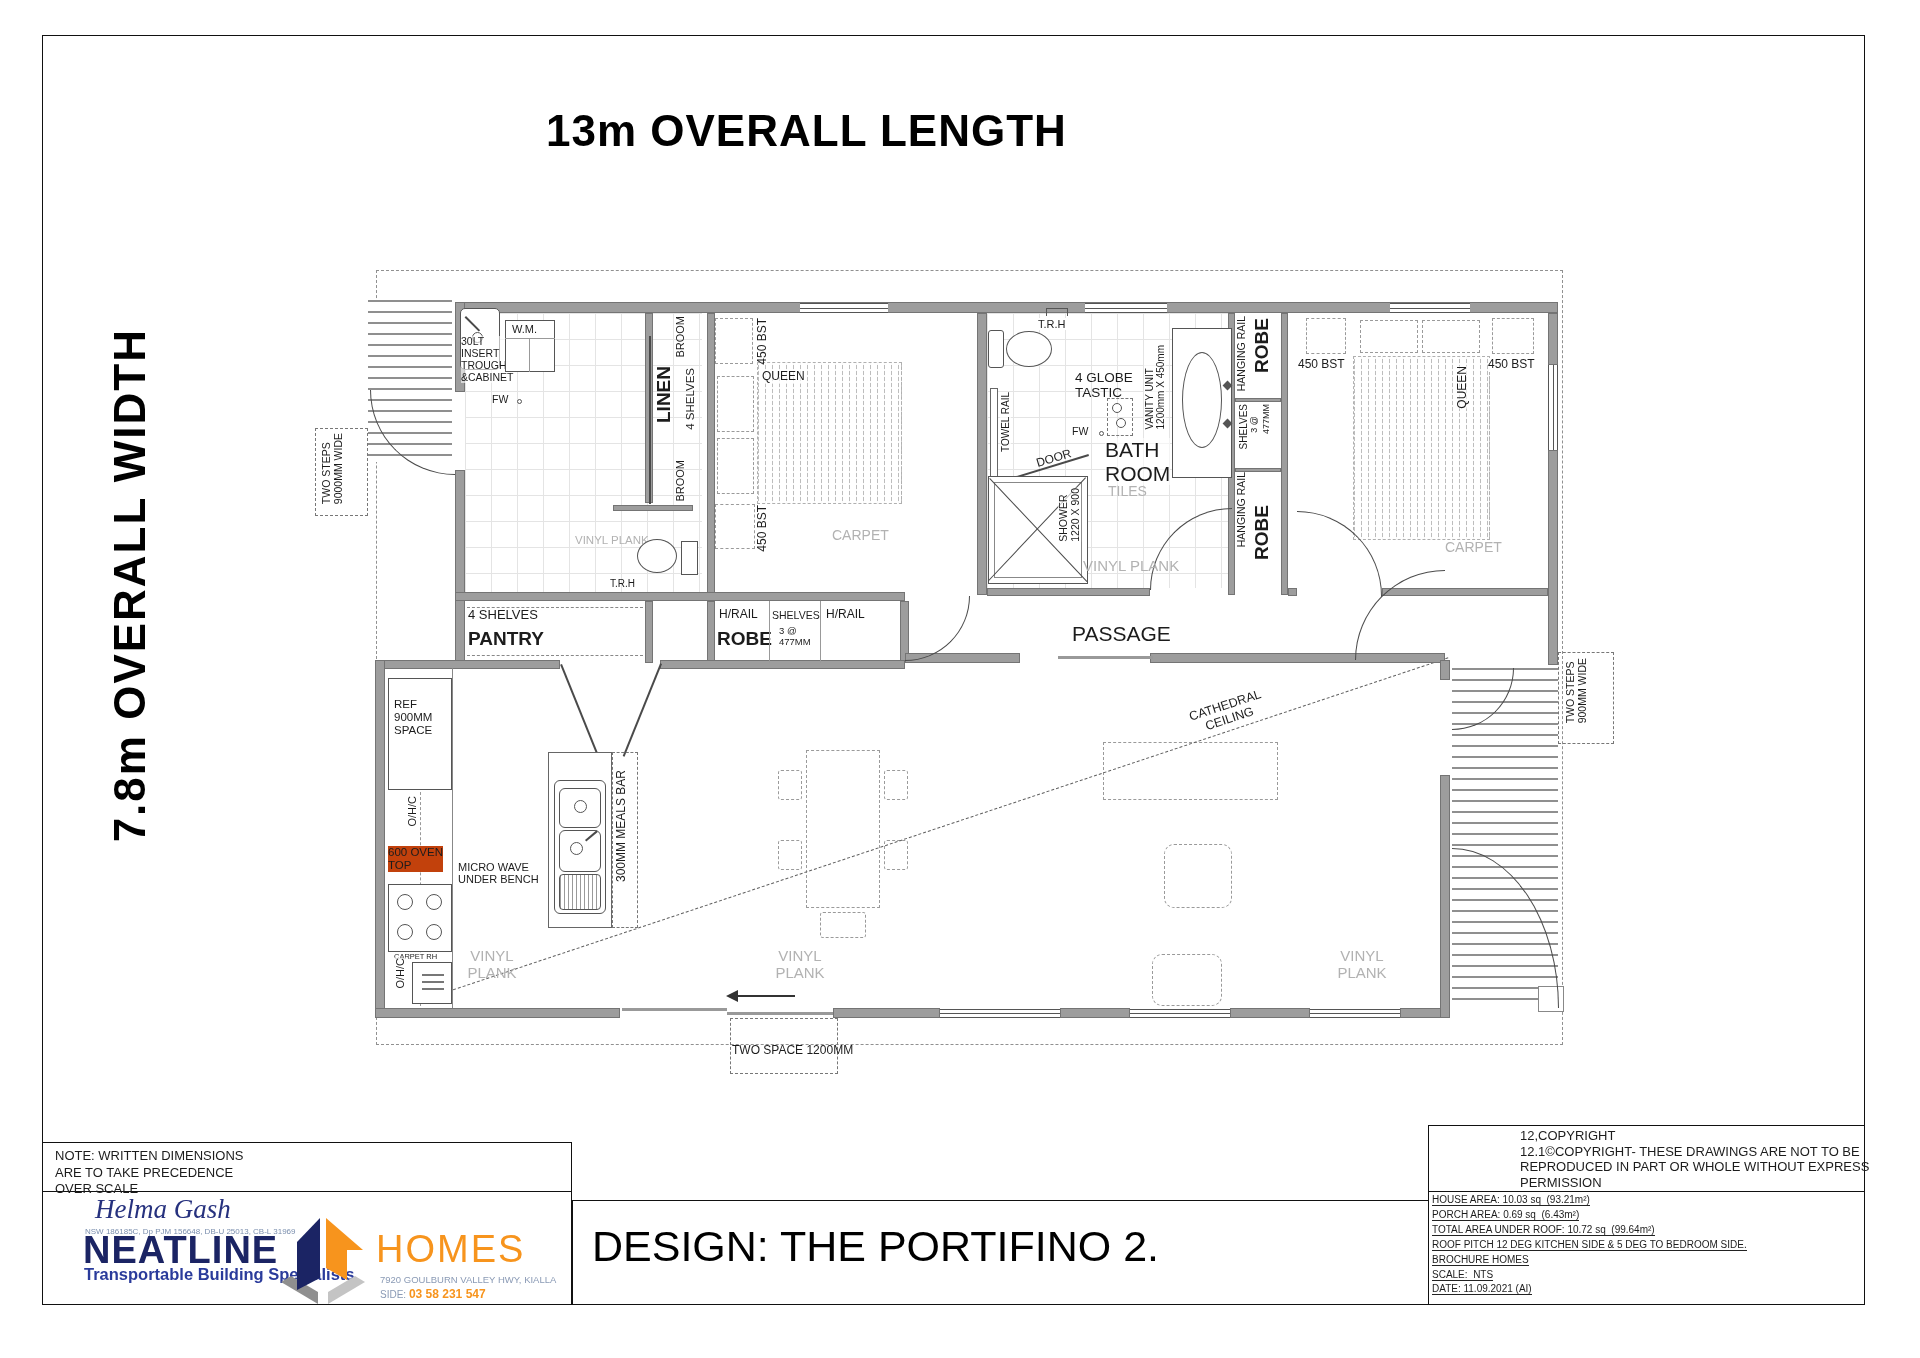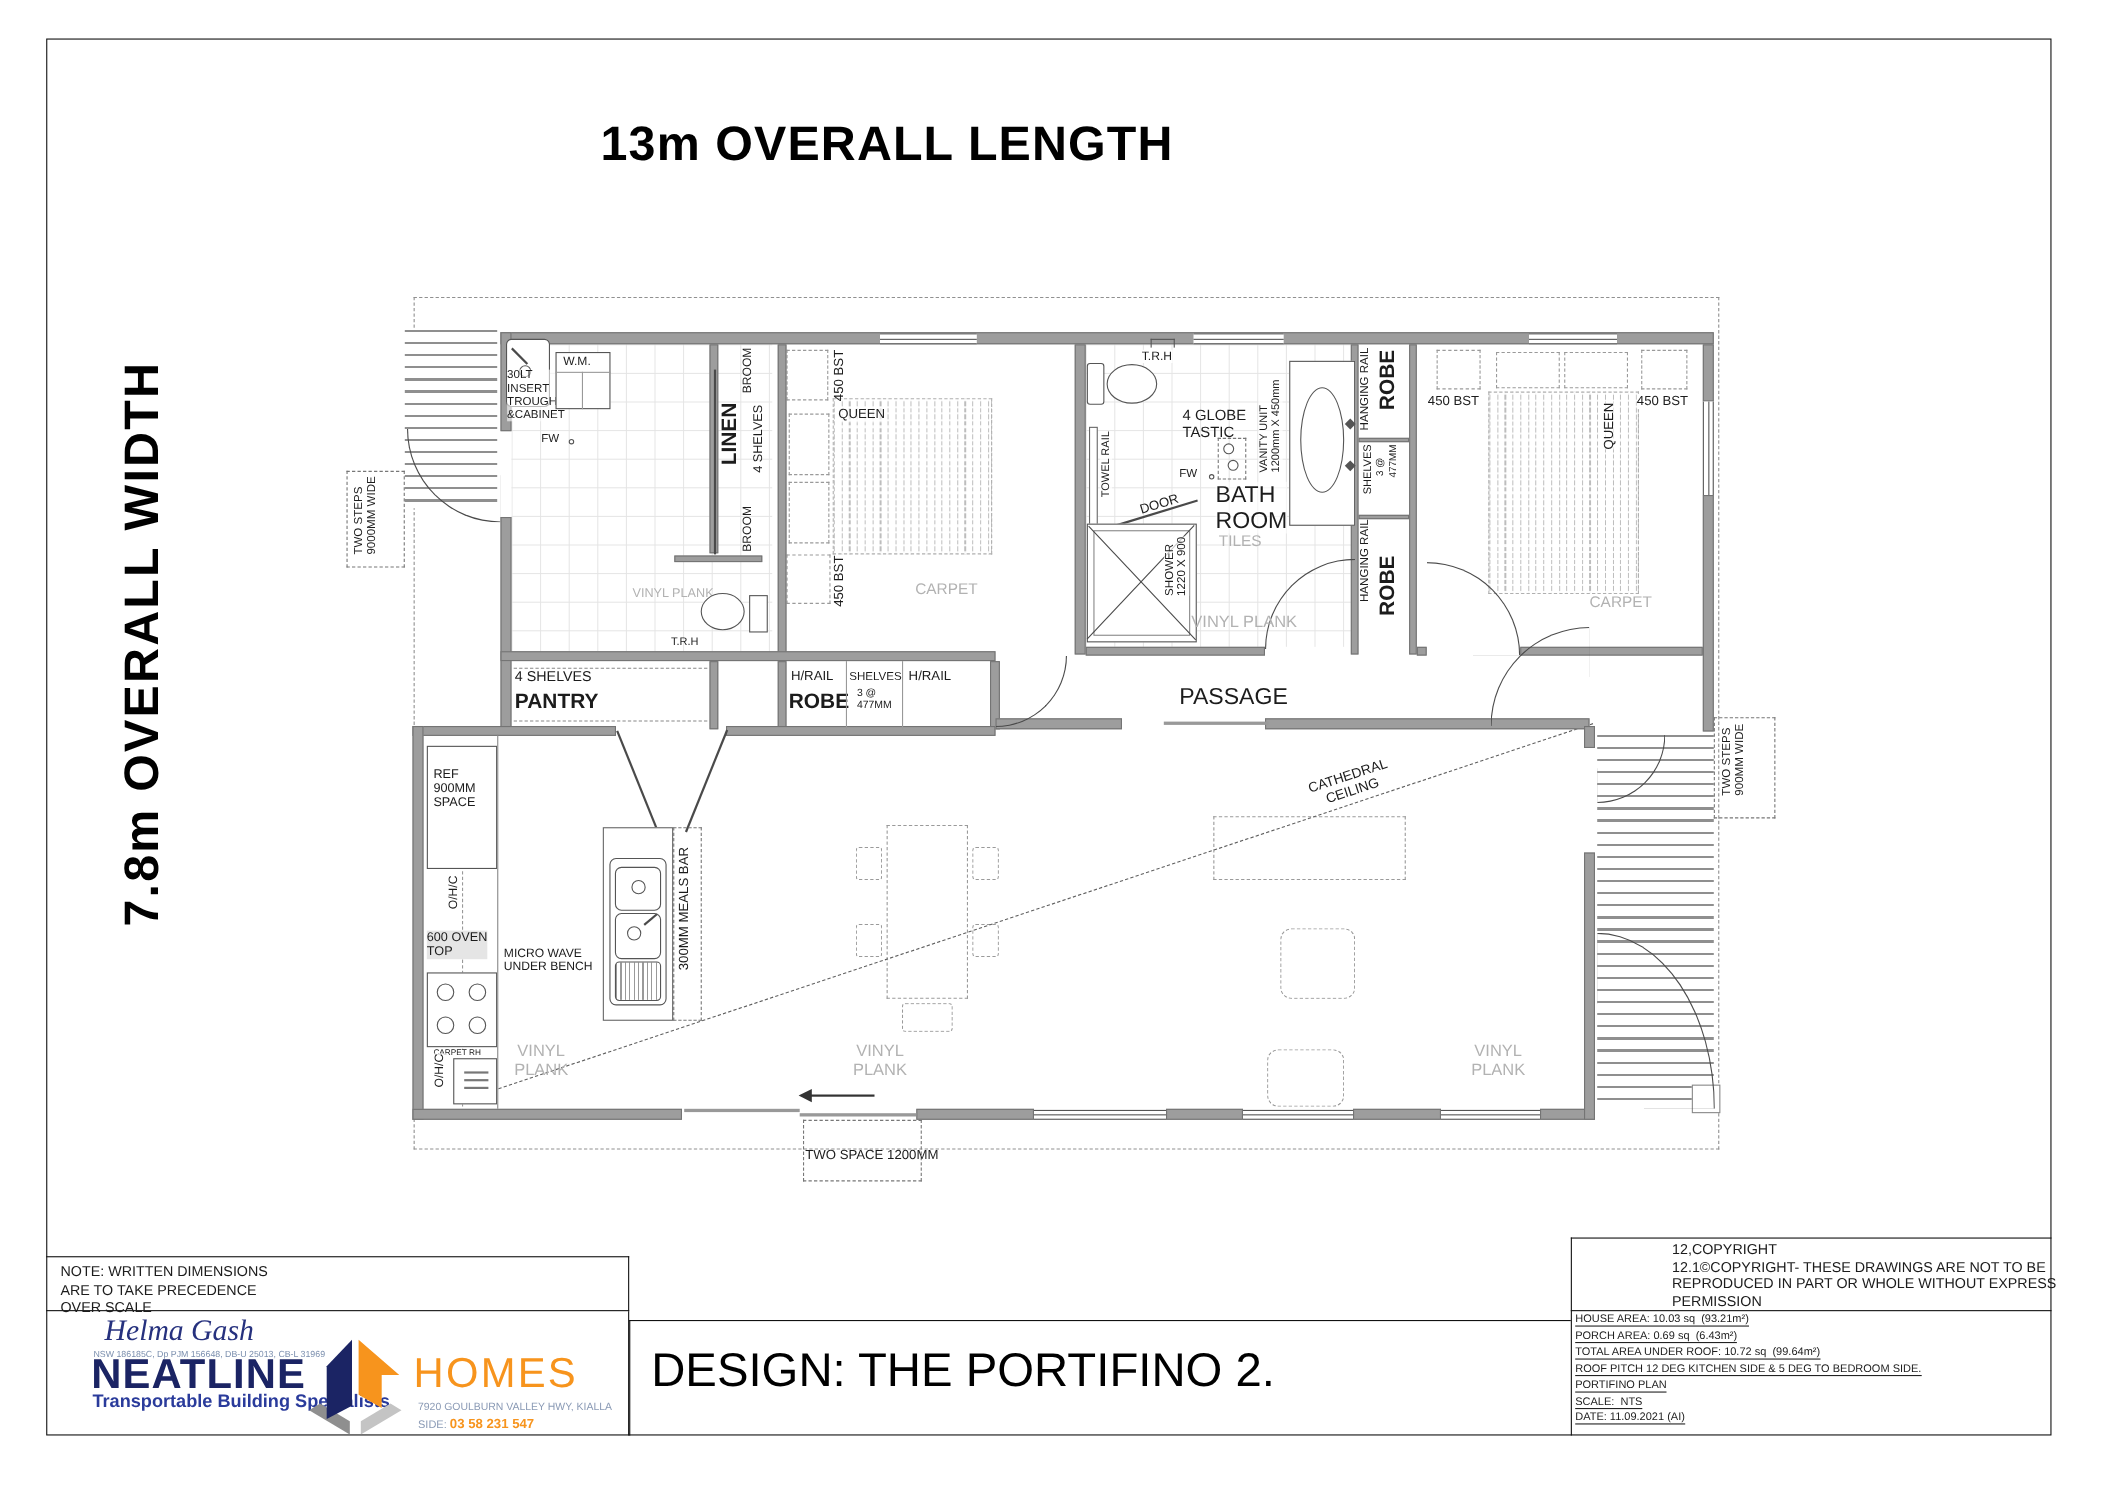--- a/index.html
+++ b/index.html
@@ -226,21 +226,21 @@
 <div class="b lbl g" style="left:1083px;top:558px;font-size:15px">VINYL PLANK</div>
 <div class="b lbl" style="left:1072px;top:622px;font-size:21px">PASSAGE</div>
 
 <div class="b line" style="left:452px;top:668px;width:1px;height:340px;background:#888"></div>
 <div class="b box" style="left:388px;top:678px;width:64px;height:112px"></div>
 <div class="b lbl" style="left:394px;top:698px;font-size:11.5px">REF
 900MM
 SPACE</div>
 <div class="b" style="left:420px;top:792px;width:0;height:214px;border-left:1px dashed #999"></div>
 <div class="b v lbl" style="left:406px;top:796px;font-size:11px;background:#fff">O/H/C</div>
-<div class="b lbl" style="left:388px;top:846px;font-size:11.5px;background:#e5e5e5">600 OVEN
+<div class="b lbl" style="left:388px;top:846px;font-size:11.5px;background:#c2410c">600 OVEN
 TOP</div>
 <div class="b box" style="left:388px;top:884px;width:64px;height:68px"></div>
 <div class="b circ" style="left:397px;top:894px;width:16px;height:16px"></div>
 <div class="b circ" style="left:426px;top:894px;width:16px;height:16px"></div>
 <div class="b circ" style="left:397px;top:924px;width:16px;height:16px"></div>
 <div class="b circ" style="left:426px;top:924px;width:16px;height:16px"></div>
 <div class="b lbl" style="left:394px;top:953px;font-size:7.5px;background:#fff">CARPET RH</div>
 <div class="b box" style="left:412px;top:962px;width:40px;height:42px"></div>
 <div class="b line" style="left:422px;top:974px;width:22px;height:2px;background:#777"></div>
 <div class="b line" style="left:422px;top:981px;width:22px;height:2px;background:#777"></div>
@@ -299,16 +299,16 @@
 <div class="b lbl" style="left:1520px;top:1128px;font-size:13px;line-height:1.2">12,COPYRIGHT
 12.1©COPYRIGHT- THESE DRAWINGS ARE NOT TO BE
 REPRODUCED IN PART OR WHOLE WITHOUT EXPRESS
 PERMISSION</div>
 <div class="b" style="left:1428px;top:1191px;width:437px;border-top:1.2px solid #111"></div>
 <div class="b rows" style="left:1432px;top:1193px;width:430px">
   <div class="row"><span>HOUSE AREA: 10.03 sq  (93.21m²)</span></div>
   <div class="row"><span>PORCH AREA: 0.69 sq  (6.43m²)</span></div>
   <div class="row"><span>TOTAL AREA UNDER ROOF: 10.72 sq  (99.64m²)</span></div>
   <div class="row"><span>ROOF PITCH 12 DEG KITCHEN SIDE &amp; 5 DEG TO BEDROOM SIDE.</span></div>
-  <div class="row"><span>PORTIFINO PLAN</span></div>
+  <div class="row"><span>BROCHURE HOMES</span></div>
   <div class="row"><span>SCALE:  NTS</span></div>
   <div class="row"><span>DATE: 11.09.2021 (AI)</span></div>
 </div>
 
 </body></html>

